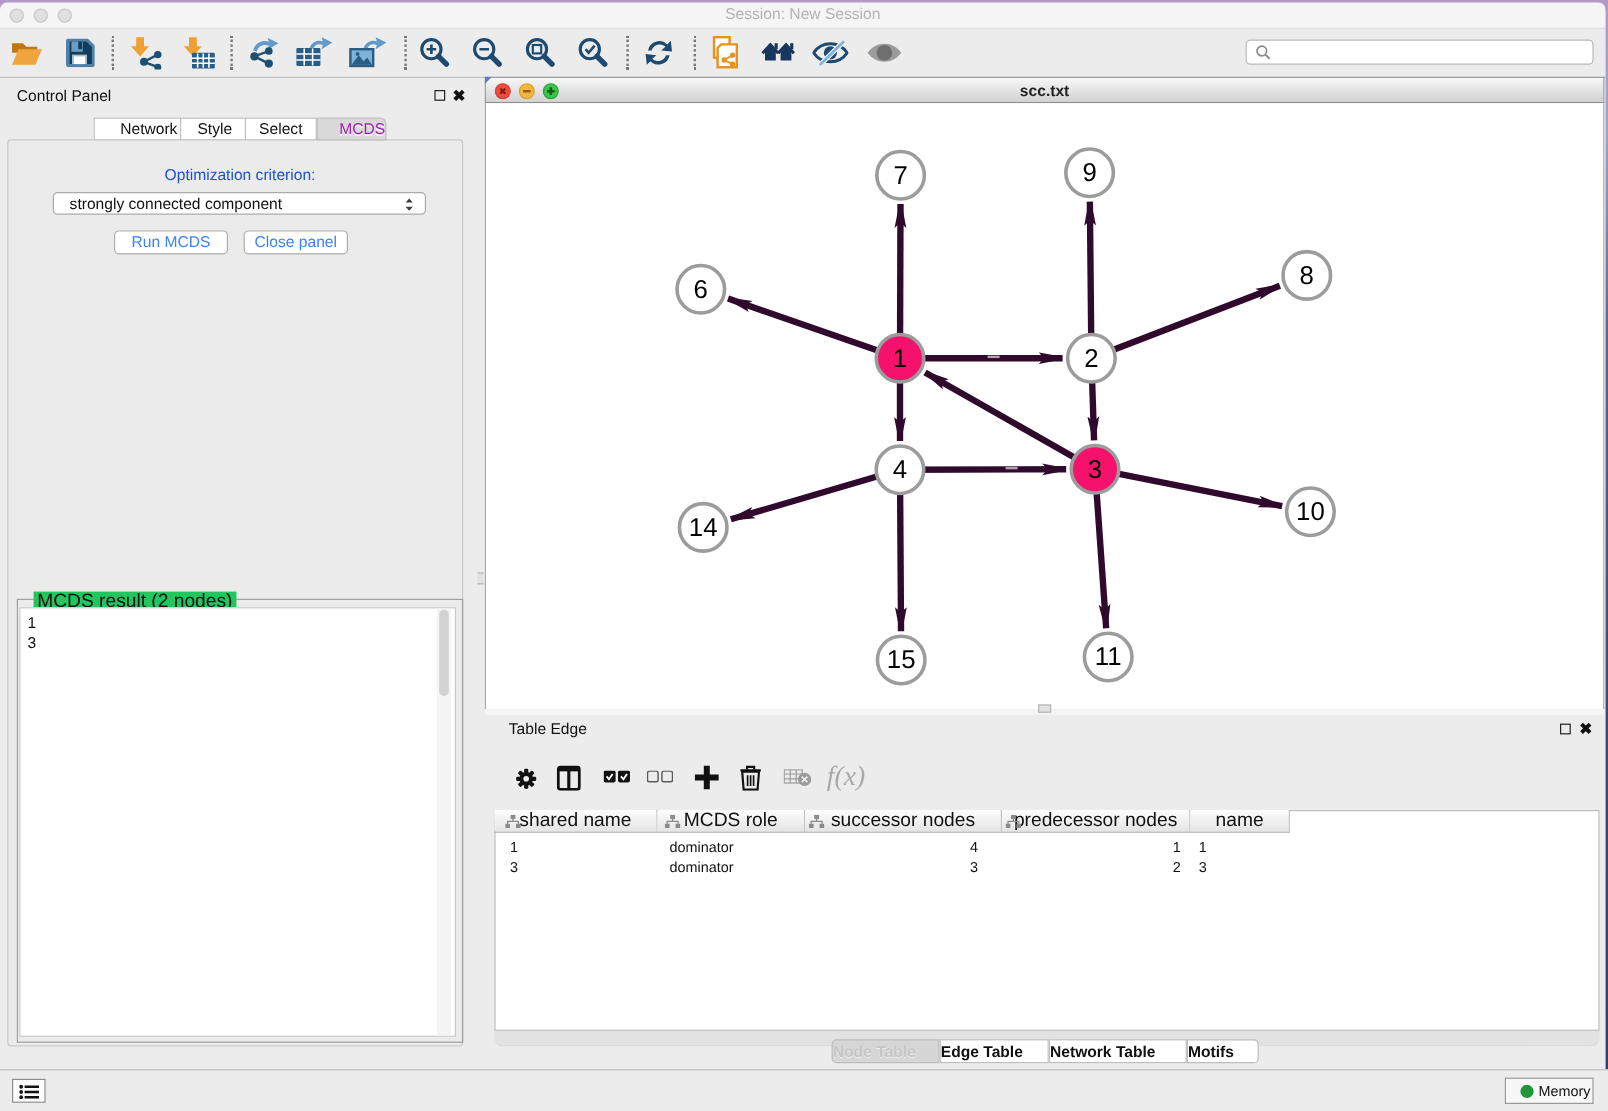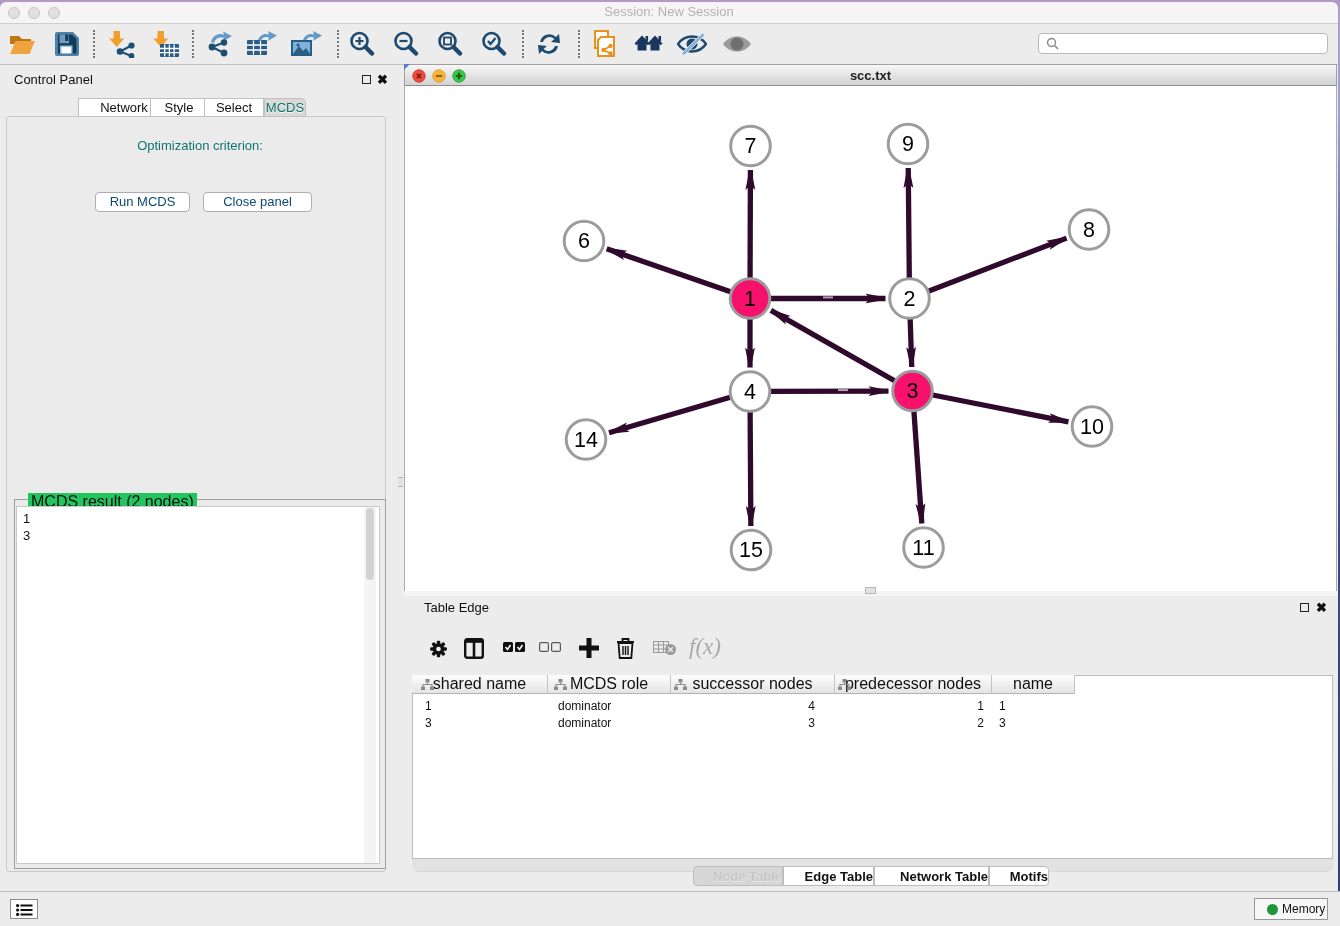--- a/index.html
+++ b/index.html
@@ -29,26 +29,26 @@
     border:1px solid #b9b9b9;border-radius:4px;background:#fff;box-sizing:border-box;}
 
   
   #cp-title{left:14px;top:72px;font-size:13px;color:#111;}
   .winbtn-sq{position:absolute;width:9px;height:9px;border:1.5px solid #222;box-sizing:border-box;}
   .winbtn-x{position:absolute;font-size:13px;font-weight:bold;color:#111;line-height:12px;}
   .tab{position:absolute;top:0;height:19px;box-sizing:border-box;background:#fff;
     border:1px solid #c0c0c0;font-size:13px;color:#111;text-align:center;line-height:18px;}
   #cp-content{left:6px;top:116px;width:380px;height:756px;background:#ebebeb;
     border:1px solid #c9c9c9;border-radius:3px;box-sizing:border-box;}
-  #opt-label{left:0;top:138px;width:400px;text-align:center;font-size:13px;color:#0f766e;}
+  #opt-label{left:0;top:138px;width:400px;text-align:center;font-size:13px;color:#1d4ed8;}
   #dropdown{left:44px;top:160px;width:311px;height:19px;background:#fff;
     border:1px solid #ababab;border-radius:4px;box-sizing:border-box;
     font-size:13px;color:#111;line-height:17px;padding-left:13px;}
   .btn{position:absolute;height:20px;background:#fff;border:1px solid #aeaeae;
-    border-radius:4px;box-sizing:border-box;font-size:13px;color:#0c4a6e;
+    border-radius:4px;box-sizing:border-box;font-size:13px;color:#3b82f6;
     text-align:center;line-height:18px;}
   #fieldset{left:14px;top:499px;width:370px;height:368px;border:1px solid #9f9f9f;}
   #fieldset-legend{left:28px;top:493px;background:#22c55e;padding:0 3px;font-size:16px;color:#111;}
   #mcds-text{left:16px;top:506px;width:364px;height:358px;background:#fff;
     border:1px solid #c9c9c9;font-size:13px;color:#111;line-height:16.5px;padding:4px 0 0 6px;box-sizing:border-box;}
   #mcds-scroll{left:364px;top:507px;width:12px;height:356px;background:#f4f4f4;}
   #mcds-thumb{left:366px;top:508px;width:8px;height:72px;background:#d2d2d2;border-radius:4px;}
   #net-titlebar{left:404px;top:64px;width:933px;height:22px;
      background:linear-gradient(#f7f7f7,#d2d2d2);border:1px solid #9f9f9f;
      border-bottom:1px solid #8e8e8e;box-sizing:border-box;}
@@ -59,21 +59,21 @@
 
   
   #tp-title{left:424px;top:600px;font-size:13px;color:#111;}
   #tp-toolbar{left:417px;top:628px;width:913px;height:40px;}
   #tbl{left:412px;top:675px;width:919px;height:182px;background:#fff;border:1px solid #bdbdbd;}
   .th{position:absolute;top:0;height:19px;box-sizing:border-box;
      background:linear-gradient(#fdfdfd,#e4e4e4);border-right:1px solid #c3c3c3;
      border-bottom:1px solid #b4b4b4;font-size:16px;color:#111;text-align:center;line-height:18px;}
   .td{position:absolute;font-size:12px;color:#111;height:17px;line-height:17px;}
   .btab{position:absolute;top:0;height:20px;box-sizing:border-box;background:#fff;
-    border:1px solid #bdbdbd;font-size:13px;font-weight:bold;color:#111;text-align:right;line-height:19px;}
+    border:1px solid #bdbdbd;font-size:13px;font-weight:bold;color:#111;text-align:left;line-height:19px;}
 
   
   #statusbar{left:0;top:891px;width:1340px;height:35px;border-top:1px solid #c0c0c0;background:#ececec;box-sizing:border-box;}
   #listbtn{left:10px;top:899px;width:28px;height:20px;background:#fdfdfd;border:1px solid #8d8d8d;box-sizing:border-box;}
   #membtn{left:1254px;top:898px;width:74px;height:22px;background:#f7f7f7;border:1px solid #989898;box-sizing:border-box;
      font-size:12px;color:#111;}
 </style>
 </head>
 <body>
 <div id="app">
@@ -199,25 +199,30 @@
   </svg>
 
   
   <div class="abs" id="cp-title">Control Panel</div>
   <div class="winbtn-sq" style="left:362px;top:75px;"></div>
   <div class="winbtn-x" style="left:377px;top:74px;">✖</div>
   <div class="abs" id="cp-content"></div>
   <div class="tab" style="left:78px;top:98px;width:92px;">Network</div>
   <div class="tab" style="left:150px;top:98px;width:58px;">Style</div>
   <div class="tab" style="left:204px;top:98px;width:60px;">Select</div>
-  <div class="tab" style="left:264px;top:98px;width:42px;background:#d9d9d9;color:#0f766e;
-       text-shadow:0 1px 0 #f8f8f8;border-radius:0 5px 0 0;">MCDS</div>
+  <div class="tab" style="left:264px;top:98px;width:58px;background:#d9d9d9;color:#a21caf;
+       text-shadow:0 1px 0 #f8f8f8;border-radius:0 5px 0 0;text-align:right;">MCDS</div>
   <div class="abs" id="opt-label">Optimization criterion:</div>
+  <div class="abs" id="dropdown">strongly connected component
+    <svg width="8" height="13" viewBox="0 0 8 13" style="position:absolute;right:9px;top:3px;">
+      <path d="M1 4.7 L4 1.4 L7 4.7 Z M1 8.3 L4 11.6 L7 8.3 Z" fill="#3c3c3c"></path>
+    </svg>
+  </div>
   <div class="btn" style="left:95px;top:192px;width:95px;">Run MCDS</div>
-  <div class="btn" style="left:203px;top:192px;width:109px;">Close panel</div>
+  <div class="btn" style="left:203px;top:192px;width:87px;">Close panel</div>
   <div class="abs" id="fieldset"></div>
   <div class="abs" id="fieldset-legend">MCDS result (2 nodes)</div>
   <div class="abs" id="mcds-text">1<br>3</div>
   <div class="abs" id="mcds-scroll"></div>
   <div class="abs" id="mcds-thumb"></div>
 
   
   <div class="abs" id="net-titlebar"></div>
   <svg class="abs" style="left:404px;top:64px;" width="6" height="6" viewBox="0 0 6 6">
       <path d="M0,0 H6 L0,6 Z" fill="#5c7cc9"></path>

